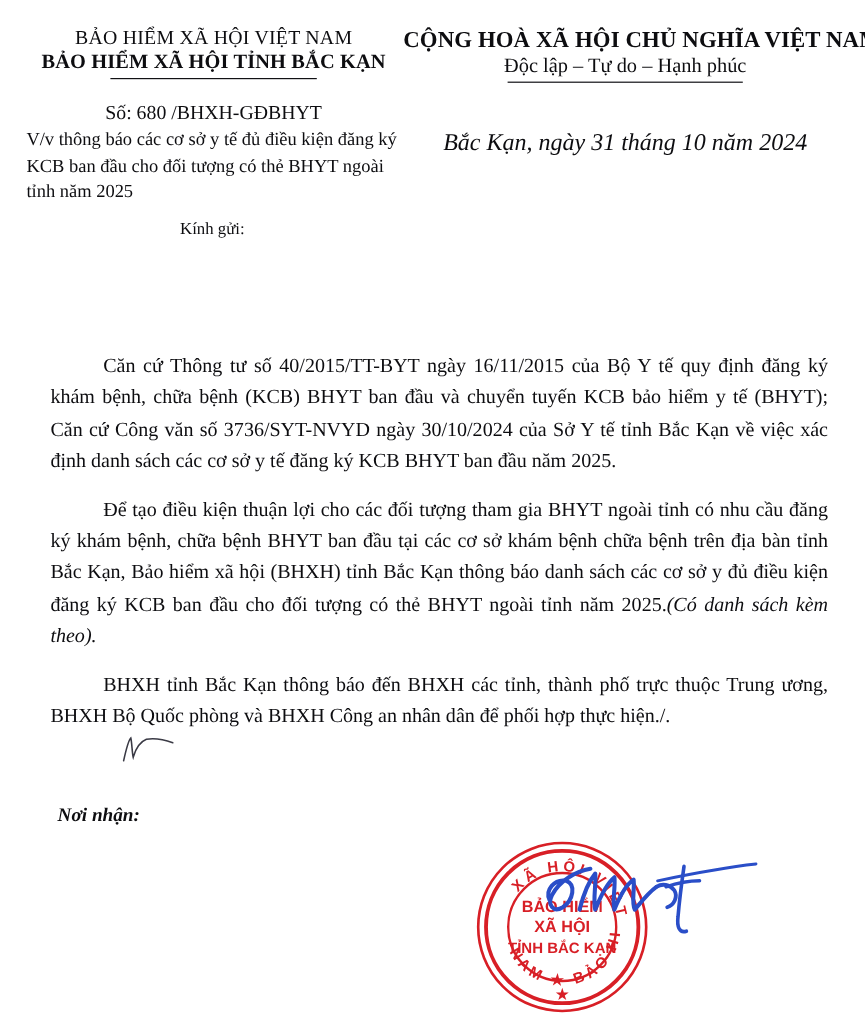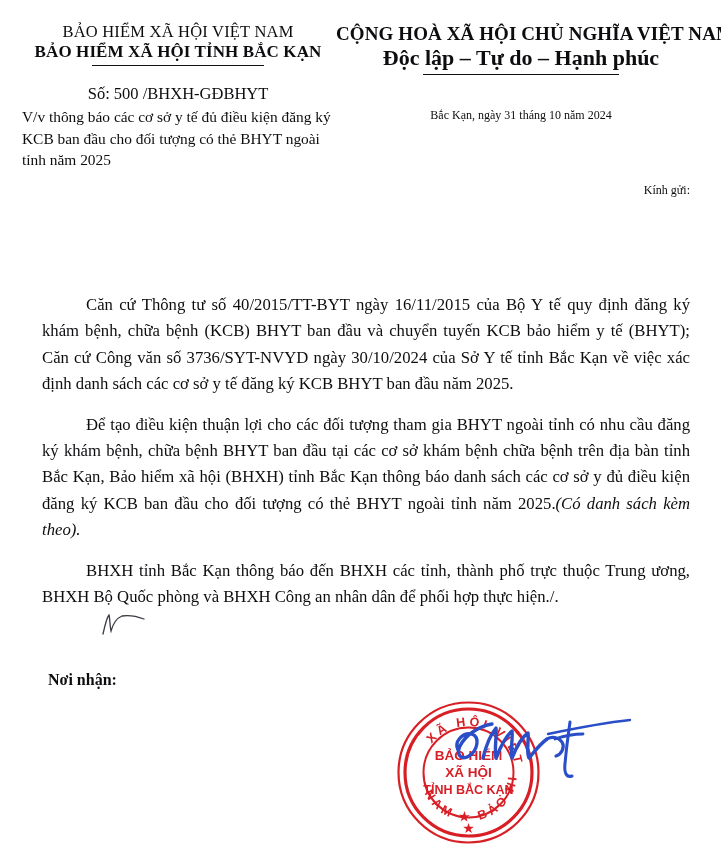--- a/index.html
+++ b/index.html
@@ -60,22 +60,22 @@
     white-space: nowrap;
   }
   .nation-line1 {
     font-size: 19px;
     font-weight: bold;
     line-height: 1.22;
     letter-spacing: .1px;
     white-space: nowrap;
   }
   .nation-line2 {
-    font-size: 22px;
-    font-weight: bold;
+    font-size: 17px;
+    font-weight: normal;
     line-height: 1.22;
     white-space: nowrap;
   }
   .rule {
     height: 1.4px;
     background: #111114;
     margin: 2px auto 0 auto;
   }
   .rule-left { width: 172px; }
   .rule-right { width: 196px; }
@@ -98,36 +98,36 @@
     text-align: left;
     font-size: 15.4px;
     line-height: 1.4;
   }
   .dateline {
     position: absolute;
     left: 336px;
     top: 86px;
     width: 370px;
     text-align: center;
-    font-size: 12px;
+    font-style: italic;
+    font-size: 20px;
     white-space: nowrap;
   }
 
   
   .kinhgui-block {
     position: absolute;
     left: 42px;
     top: 181px;
     width: 648px;
   }
   .kinhgui-label {
     margin-left: 108px;
-    font-size: 12px;
+    font-size: 14px;
     line-height: 1.5;
-    text-align: right;
   }
   .kinhgui-list {
     margin: 0;
     padding: 0;
     list-style: none;
   }
   .kinhgui-list li {
     margin-left: 172px;
     font-size: 16.5px;
     line-height: 1.52;
@@ -164,20 +164,21 @@
 
   
   .recipients {
     position: absolute;
     left: 48px;
     top: 668px;
     width: 330px;
   }
   .recipients-title {
     font-weight: bold;
+    font-style: italic;
     font-size: 16px;
     line-height: 1.45;
   }
   .recipients ul {
     margin: 0;
     padding: 0;
     list-style: none;
   }
   .recipients li {
     font-size: 15.6px;
@@ -245,21 +246,21 @@
       <div class="org-line2">BẢO HIỂM XÃ HỘI TỈNH BẮC KẠN</div>
       <div class="rule rule-left"></div>
     </div>
 
     <div class="hdr-right">
       <div class="nation-line1">CỘNG HOÀ XÃ HỘI CHỦ NGHĨA VIỆT NAM</div>
       <div class="nation-line2">Độc lập – Tự do – Hạnh phúc</div>
       <div class="rule rule-right"></div>
     </div>
 
-    <div class="docnum">Số: 500 /BHXH-GĐBHYT</div>
+    <div class="docnum">Số: 680 /BHXH-GĐBHYT</div>
 
     <div class="subject">V/v thông báo các cơ sở y tế  đủ điều kiện đăng ký KCB ban đầu cho đối tượng có thẻ BHYT ngoài tỉnh năm 2025</div>
 
     <div class="dateline">Bắc Kạn, ngày  31  tháng 10 năm 2024</div>
   </div>
 
   <div class="kinhgui-block">
     <div class="kinhgui-label">Kính gửi:</div>
   </div>
 

